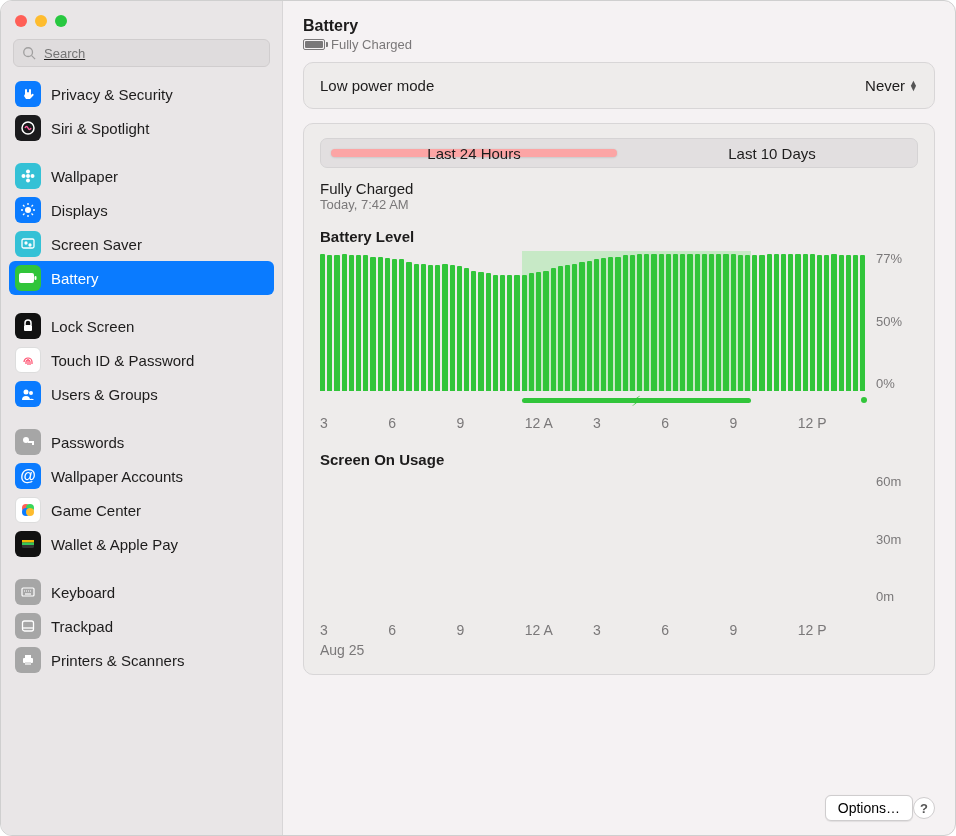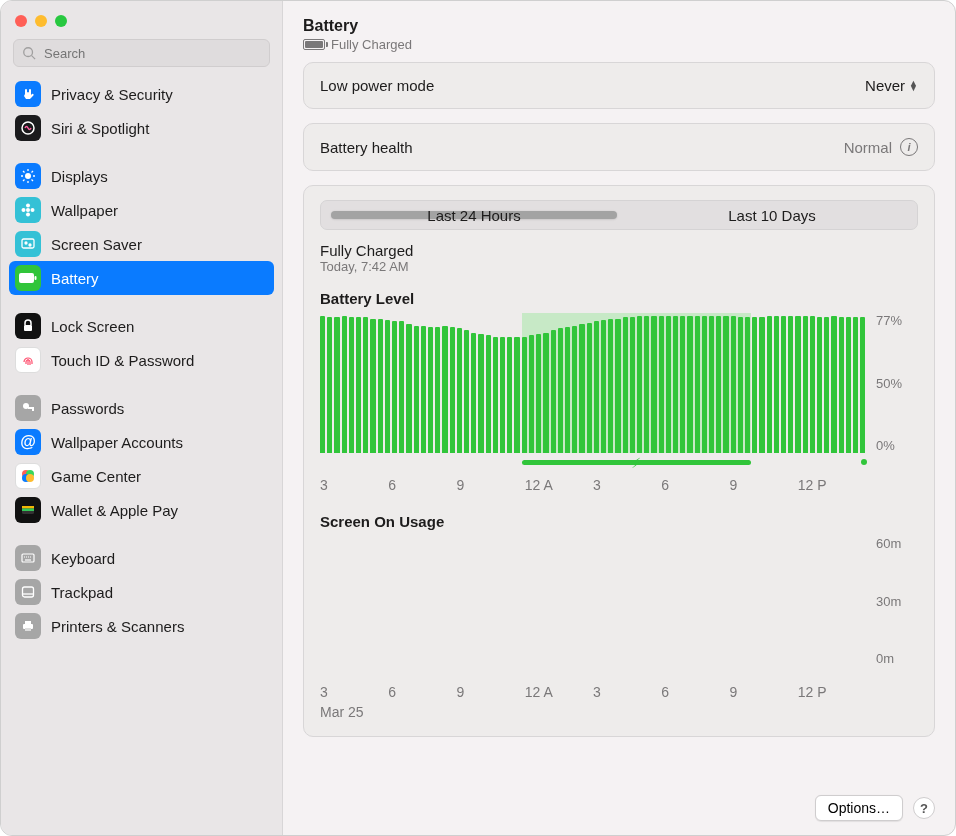--- a/index.html
+++ b/index.html
@@ -39,21 +39,21 @@
     width: 282px;
     background: var(--sidebar-bg);
     border-right: 1px solid var(--border);
     display: flex;
     flex-direction: column;
     padding: 10px 0 0 0;
   }
   .traffic-lights { display:flex; gap:8px; padding: 4px 14px 12px; }
   .tl { width:12px; height:12px; border-radius:50%; }
   .tl.red{background:#ff5f57;} .tl.yel{background:#febc2e;} .tl.grn{background:#28c840;}
-  .search-wrap { padding: 0 12px 8px; }
+  .search-wrap { padding: 0 12px 8px; text-decoration: underline; }
   .search {
     display:flex; align-items:center; gap:6px;
     background: #dfdcdd; border:1px solid #d0cdce;
     border-radius:6px; padding:4px 8px; height:28px;
   }
   .search input {
     border:none; outline:none; background:transparent;
     font-size:13px; flex:1; color:#555;
   }
   .search .mag { width:14px; height:14px; opacity:.6; }
@@ -103,21 +103,21 @@
   .chev-pair { display:flex; flex-direction:column; line-height:5px; font-size:9px; color:#555; }
   .info-circ { width:18px;height:18px;border:1.5px solid var(--text-sub);border-radius:50%;display:flex;align-items:center;justify-content:center;font-size:11px;font-style:italic;font-weight:700;color:var(--text-sub);}
 
   .big-card { padding: 14px 16px 16px; }
   .seg {
     display:flex; background:#e2dfe0; border-radius:7px;
     border:1px solid #d5d3d4; overflow:hidden; height:30px;
     margin-bottom:12px;
   }
   .seg-item { flex:1; display:flex; align-items:center; justify-content:center; font-size:15px; cursor:default;}
-  .seg-item.active { background:#a3a3a3; border-radius:6px; margin:10px; box-shadow:0 0.5px 2px rgba(0,0,0,.15);}
+  .seg-item.active { background:#fca5a5; border-radius:6px; margin:10px; box-shadow:0 0.5px 2px rgba(0,0,0,.15);}
   .seg-item:not(.active){ margin:2px; }
 
   .charge-title { font-size:15px; font-weight:400; }
   .charge-sub { font-size:13px; color:var(--text-sub); margin-bottom:16px;}
 
   .chart-label { font-size:15px; font-weight:700; margin-bottom:6px;}
   .chart-wrap { display:flex; gap:10px; }
   .chart-area { flex:1; position:relative; }
   .y-axis { width:42px; display:flex; flex-direction:column; justify-content:space-between; font-size:13px; color:var(--text-sub); align-items:flex-start;}
   .bl-chart { position:relative; height:140px; }
@@ -131,21 +131,21 @@
 
   .x-axis { display:flex; font-size:14px; color:var(--text-sub); margin-top:10px; }
   .x-tick { flex:1; text-align:left; }
 
   .su-chart { position:relative; height:130px; margin-top:8px; display:flex; align-items:flex-end; gap:0;}
   .su-slot { flex:1; display:flex; align-items:flex-end; justify-content:center;}
   .su-bar { width:70%; background:var(--bar-blue); border-radius:2px 2px 0 0;}
   .date-row { display:flex; font-size:14px; color:var(--text-sub); margin-top:4px;}
   .date-row > div { flex:1; }
 
-  .footer { position:absolute; bottom:14px; right:20px; display:flex; align-items:center; gap:10px;}
+  .footer { position:absolute; bottom:14px; right:20px; display:flex; align-items:center; }
   .btn {
     background:#fff; border:1px solid #cfcdce; border-radius:6px;
     padding:4px 12px; font-size:14px; box-shadow:0 .5px 1px rgba(0,0,0,.08);
   }
   .help { width:22px;height:22px;border:1px solid #cfcdce;border-radius:50%;display:flex;align-items:center;justify-content:center;font-size:13px;font-weight:700;color:#555;background:#fff;}
 </style>
 </head>
 <body>
 
 <div class="window">
@@ -178,51 +178,51 @@
           <span class="sb-icon" style="background: rgb(27, 27, 29);">
             <svg width="16" height="16" viewBox="0 0 16 16">
               <circle cx="8" cy="8" r="6" fill="none" stroke="#fff" stroke-width="1.5"></circle>
               <path d="M5 8 Q6.5 5 8 8 T11 8" fill="none" stroke="#ff5fa2" stroke-width="1.5"></path>
             </svg>
           </span>
           <span>Siri &amp; Spotlight</span>
         </div>
         <div class="sb-sep"></div>
         <div class="sb-item">
+          <span class="sb-icon" style="background: rgb(52, 193, 214);">
+            <svg width="16" height="16" viewBox="0 0 16 16" fill="#fff">
+              <circle cx="8" cy="8" r="2"></circle>
+              <circle cx="8" cy="3.5" r="2"></circle>
+              <circle cx="8" cy="12.5" r="2"></circle>
+              <circle cx="3.5" cy="8" r="2"></circle>
+              <circle cx="12.5" cy="8" r="2"></circle>
+            </svg>
+          </span>
+          <span>Wallpaper</span>
+        </div>
+        <div class="sb-item">
           <span class="sb-icon" style="background: rgb(10, 123, 255);">
             <svg width="16" height="16" viewBox="0 0 16 16" fill="#fff">
               <circle cx="8" cy="8" r="3"></circle>
               <g stroke="#fff" stroke-width="1.3">
                 <line x1="8" y1="1" x2="8" y2="3"></line>
                 <line x1="8" y1="13" x2="8" y2="15"></line>
                 <line x1="1" y1="8" x2="3" y2="8"></line>
                 <line x1="13" y1="8" x2="15" y2="8"></line>
                 <line x1="3" y1="3" x2="4.5" y2="4.5"></line>
                 <line x1="11.5" y1="11.5" x2="13" y2="13"></line>
                 <line x1="3" y1="13" x2="4.5" y2="11.5"></line>
                 <line x1="11.5" y1="4.5" x2="13" y2="3"></line>
               </g>
             </svg>
           </span>
           <span>Displays</span>
         </div>
         <div class="sb-item">
           <span class="sb-icon" style="background: rgb(52, 193, 214);">
-            <svg width="16" height="16" viewBox="0 0 16 16" fill="#fff">
-              <circle cx="8" cy="8" r="2"></circle>
-              <circle cx="8" cy="3.5" r="2"></circle>
-              <circle cx="8" cy="12.5" r="2"></circle>
-              <circle cx="3.5" cy="8" r="2"></circle>
-              <circle cx="12.5" cy="8" r="2"></circle>
-            </svg>
-          </span>
-          <span>Wallpaper</span>
-        </div>
-        <div class="sb-item">
-          <span class="sb-icon" style="background: rgb(52, 193, 214);">
             <svg width="16" height="16" viewBox="0 0 16 16" fill="none" stroke="#fff" stroke-width="1.3">
               <rect x="2" y="3" width="12" height="9" rx="1.5"></rect>
               <circle cx="6" cy="7" r="1" fill="#fff"></circle>
               <circle cx="10" cy="9" r="1" fill="#fff"></circle>
             </svg>
           </span>
           <span>Screen Saver</span>
         </div>
         <div class="sb-item selected">
           <span class="sb-icon" style="background: rgb(49, 197, 58);">
@@ -245,20 +245,31 @@
         </div>
         <div class="sb-item">
           <span class="sb-icon" style="background: rgb(255, 255, 255); border: 0.5px solid rgb(221, 221, 221);">
             <svg width="16" height="16" viewBox="0 0 16 16" fill="none" stroke="#ff4f6e" stroke-width="1.2">
               <path d="M4 10a4 4 0 018 0v2"></path>
               <path d="M6 12v-2a2 2 0 014 0v3"></path>
               <path d="M8 7v6"></path>
             </svg>
           </span>
           <span>Touch ID &amp; Password</span>
+        </div>
+        <div class="sb-item">
+          <span class="sb-icon" style="background: rgb(10, 123, 255);">
+            <svg width="16" height="16" viewBox="0 0 16 16" fill="#fff">
+              <circle cx="6" cy="6" r="2.5"></circle>
+              <circle cx="11" cy="7" r="2"></circle>
+              <path d="M2 14a4 4 0 018 0z"></path>
+              <path d="M9 14a3 3 0 015 0z"></path>
+            </svg>
+          </span>
+          <span>Users &amp; Groups</span>
         </div>
         <div class="sb-sep"></div>
         <div class="sb-item">
           <span class="sb-icon" style="background: rgb(166, 166, 166);">
             <svg width="16" height="16" viewBox="0 0 16 16" fill="#fff">
               <circle cx="6" cy="6" r="3"></circle>
               <rect x="8" y="7" width="6" height="2"></rect>
               <rect x="12" y="9" width="2" height="2"></rect>
             </svg>
           </span>
@@ -348,29 +359,20 @@
               <span>Never</span>
               <span class="chev-pair">
                   <span>▲</span>
                   <span>▼</span>
                 </span>
             </div>
           </div>
         </div>
       </div>
 
-      <div class="card">
-        <div class="row">
-          <span>Battery health</span>
-          <div class="right">
-            <span>Normal</span>
-            <span class="info-circ">i</span>
-          </div>
-        </div>
-      </div>
 
       <div class="card big-card">
         <div class="seg">
           <div class="seg-item active">Last 24 Hours</div>
           <div class="seg-item">Last 10 Days</div>
         </div>
 
         <div class="charge-title">Fully Charged</div>
         <div class="charge-sub">Today, 7:42 AM</div>
 
@@ -534,21 +536,21 @@
                 <div class="x-tick">3</div>
                 <div class="x-tick">6</div>
                 <div class="x-tick">9</div>
                 <div class="x-tick">12 A</div>
                 <div class="x-tick">3</div>
                 <div class="x-tick">6</div>
                 <div class="x-tick">9</div>
                 <div class="x-tick">12 P</div>
               </div>
             <div class="date-row" id="su-dates">
-                <div>Mar 25</div>
+                <div>Aug 25</div>
               </div>
           </div>
           <div class="y-axis" id="su-y" style="height:130px;">
               <span>60m</span>
               <span>30m</span>
               <span>0m</span>
             </div>
         </div>
       </div>
 

